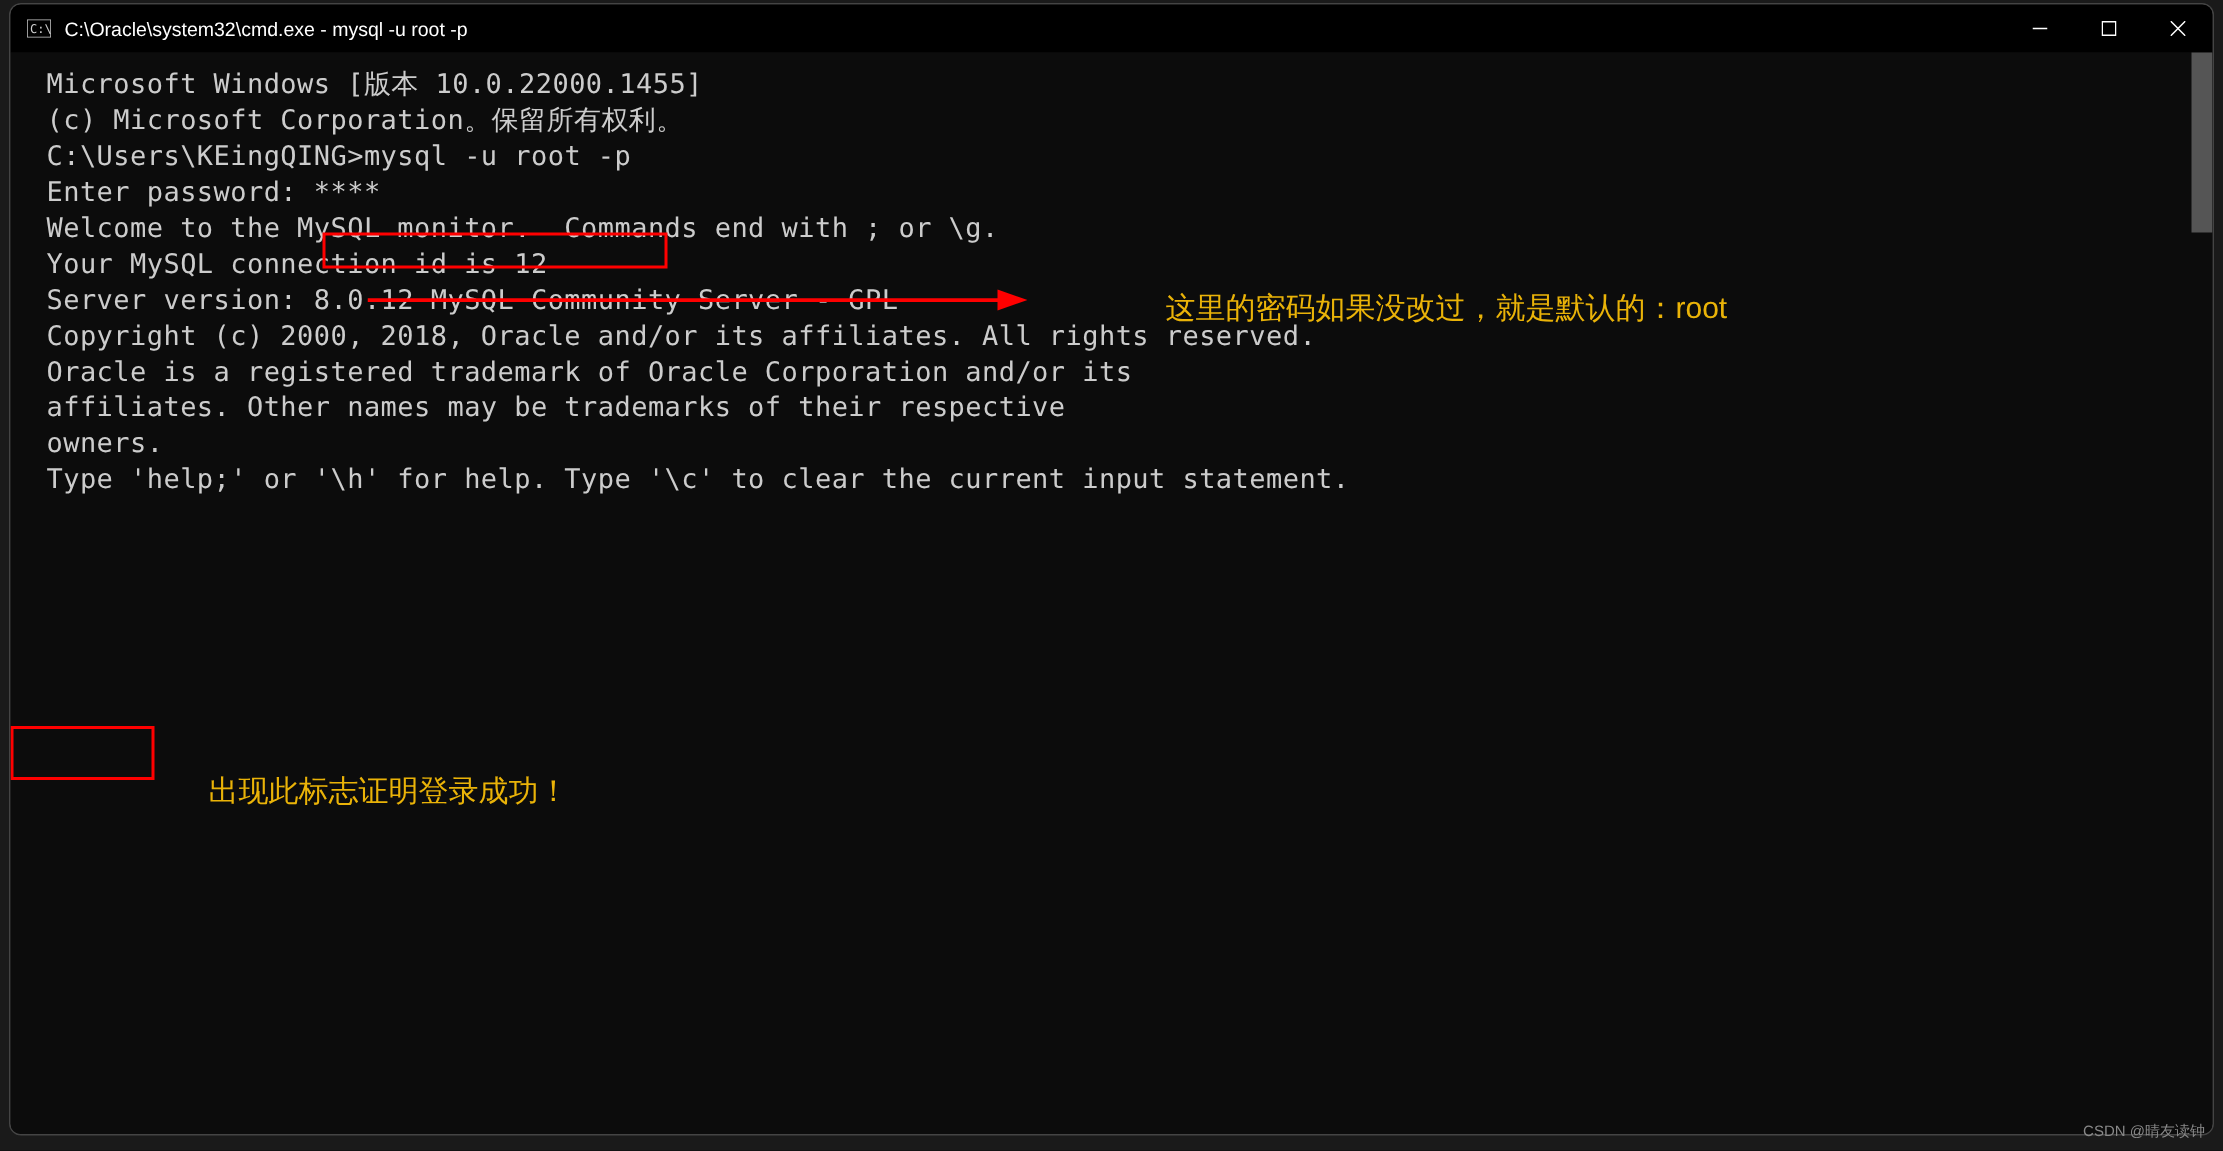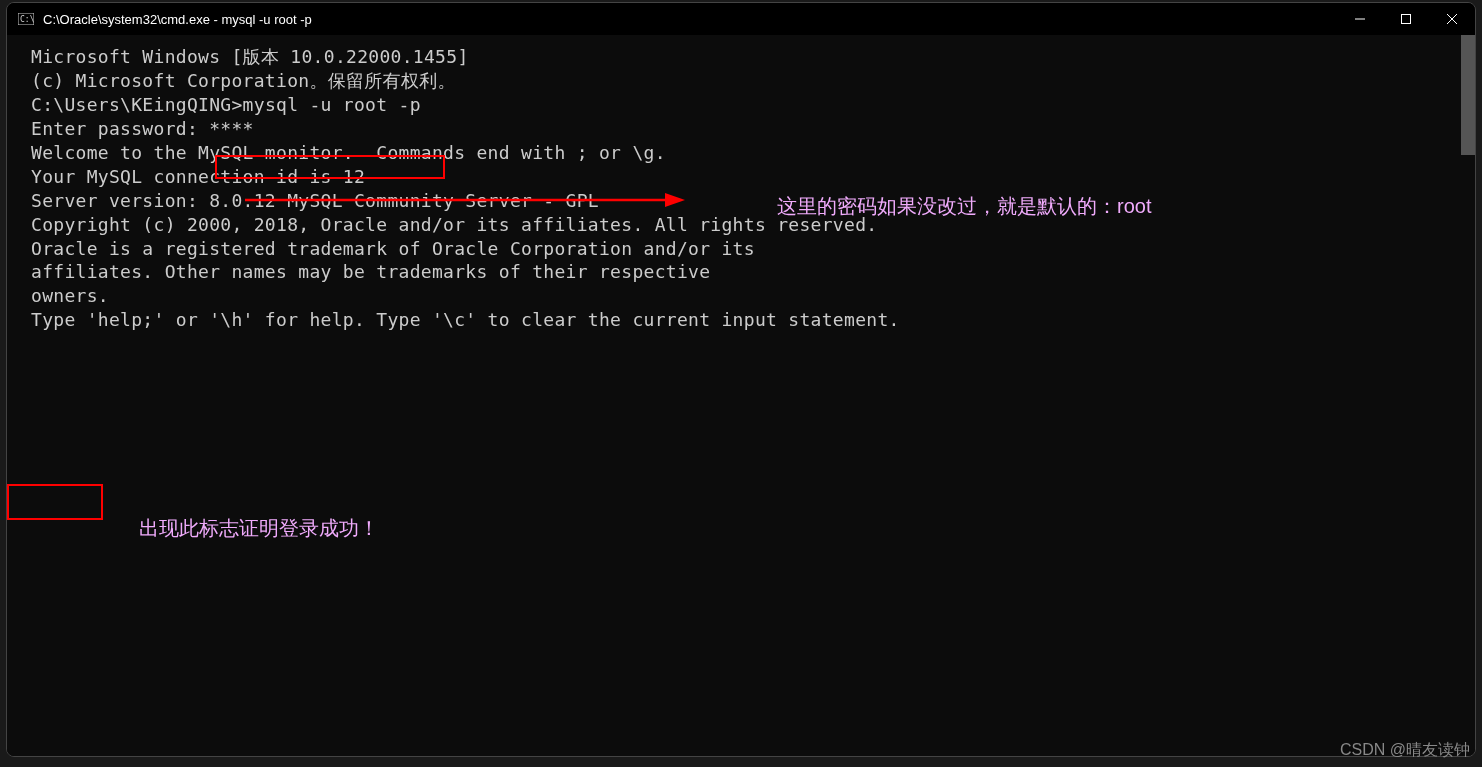--- a/index.html
+++ b/index.html
@@ -93,21 +93,21 @@
       height: 24px;
     }
     .prompt-highlight {
       top: 449px;
       left: 0px;
       width: 96px;
       height: 36px;
     }
     .annotation {
       position: absolute;
-      color: #f0abfc;
+      color: #eab308;
       font-family: 'Microsoft YaHei', sans-serif;
       font-size: 20px;
       font-weight: normal;
     }
     .annotation1 {
       top: 158px;
       left: 770px;
     }
     .annotation2 {
       top: 480px;
@@ -129,21 +129,21 @@
       height: 120px;
       background: #555;
       border-radius: 0;
     }
     .watermark {
       position: absolute;
       bottom: 6px;
       right: 12px;
       color: #888;
       font-family: 'Microsoft YaHei', sans-serif;
-      font-size: 16px;
+      font-size: 10px;
       margin-top: 45px;
     }
   </style>
 </head>
 <body>
 
 <div class="window">
   <div class="titlebar">
     <span class="titlebar-icon">
       <svg viewBox="0 0 16 12">

